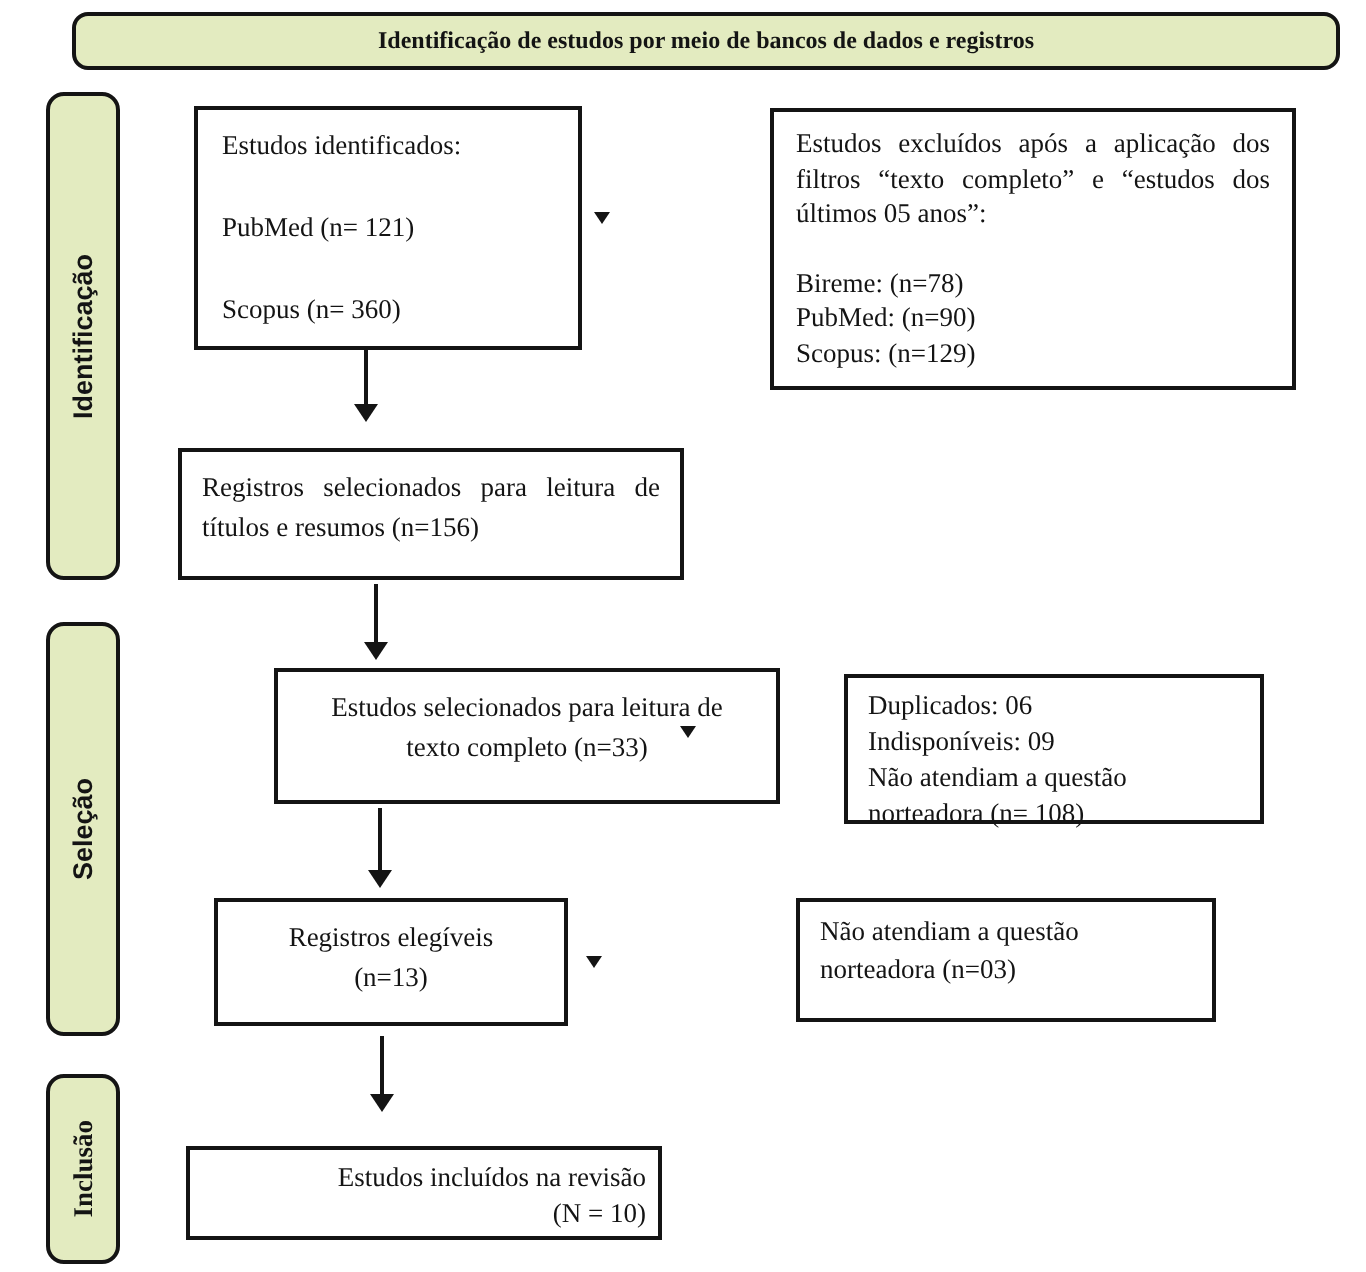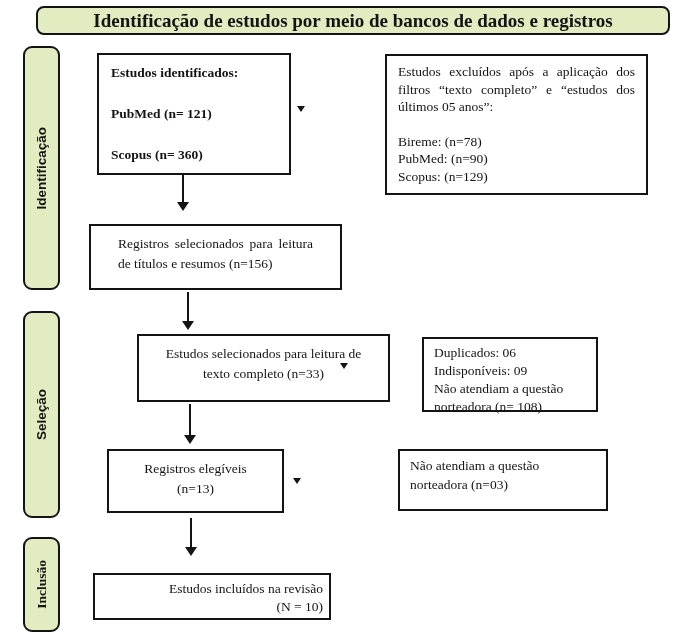--- a/index.html
+++ b/index.html
@@ -5,47 +5,47 @@
   html,body{margin:0;padding:0;background:#fff;}
   .canvas{
     position:relative;width:683px;height:636px;background:#fff;overflow:hidden;
     font-family:"Liberation Serif",serif;color:#141414;
   }
   
   .banner{
     position:absolute;left:36px;top:6px;width:630px;height:25px;
     background:var(--stage-fill,#e3ebc0);border:2px solid var(--line,#141414);
     border-radius:8px;display:flex;align-items:center;justify-content:center;
-    font-weight:bold;font-size:19px;
+    font-weight:bold;font-size:12px;
   }
   
   .stage{
     position:absolute;left:23px;width:33px;
     background:var(--stage-fill,#e3ebc0);border:2px solid var(--line,#141414);
     border-radius:9px;display:flex;align-items:center;justify-content:center;
     font-weight:bold;font-size:13.5px;
   }
   .stage span{writing-mode:vertical-rl;transform:rotate(180deg);white-space:nowrap;}
   .stage-sans{font-family:"Liberation Sans",sans-serif;}
   .stage-serif{font-family:"Liberation Serif",serif;}
   
   .box{
     position:absolute;background:#fff;border:2px solid var(--line,#141414);
     font-size:13.5px;line-height:1.3;box-sizing:border-box;
   }
   .box .para{text-align:justify;margin:0;}
   .box .line{margin:0;}
   .center{text-align:center;}
   .b-identified{left:97px;top:53px;width:194px;height:122px;padding:9px 12px;
-    display:flex;flex-direction:column;justify-content:space-between;font-weight:bold;}
+    display:flex;flex-direction:column;justify-content:space-between;}
   .b-excluded{left:385px;top:54px;width:263px;height:141px;padding:7px 11px;}
   .b-excluded .para{margin-bottom:17px;}
-  .b-screened{left:89px;top:224px;width:253px;height:66px;padding:8px 27px;line-height:1.5;}
+  .b-screened{left:89px;top:224px;width:253px;height:66px;padding:8px 10px;line-height:1.5;}
   .b-fulltext{left:89px;top:334px;width:253px;height:68px;padding:8px 10px;line-height:1.5;margin-left:48px;}
-  .b-dup{left:422px;top:337px;width:176px;height:75px;padding:5px 10px;line-height:1.33;}
+  .b-dup{left:422px;top:337px;width:210px;height:75px;padding:5px 10px;line-height:1.33;}
   .b-eligible{left:107px;top:449px;width:177px;height:64px;padding:8px 6px;line-height:1.45;}
   .b-na{left:398px;top:449px;width:210px;height:62px;padding:6px 10px;line-height:1.4;}
   .b-included{left:93px;top:573px;width:238px;height:47px;padding:5px 6px;line-height:1.35;text-align:right;}
   
   .arrow{position:absolute;width:2px;background:var(--line,#141414);}
   .arrow::after{
     content:"";position:absolute;left:-5px;top:100%;width:0;height:0;
     border-left:6px solid transparent;border-right:6px solid transparent;
     border-top:9px solid var(--line,#141414);
   }

